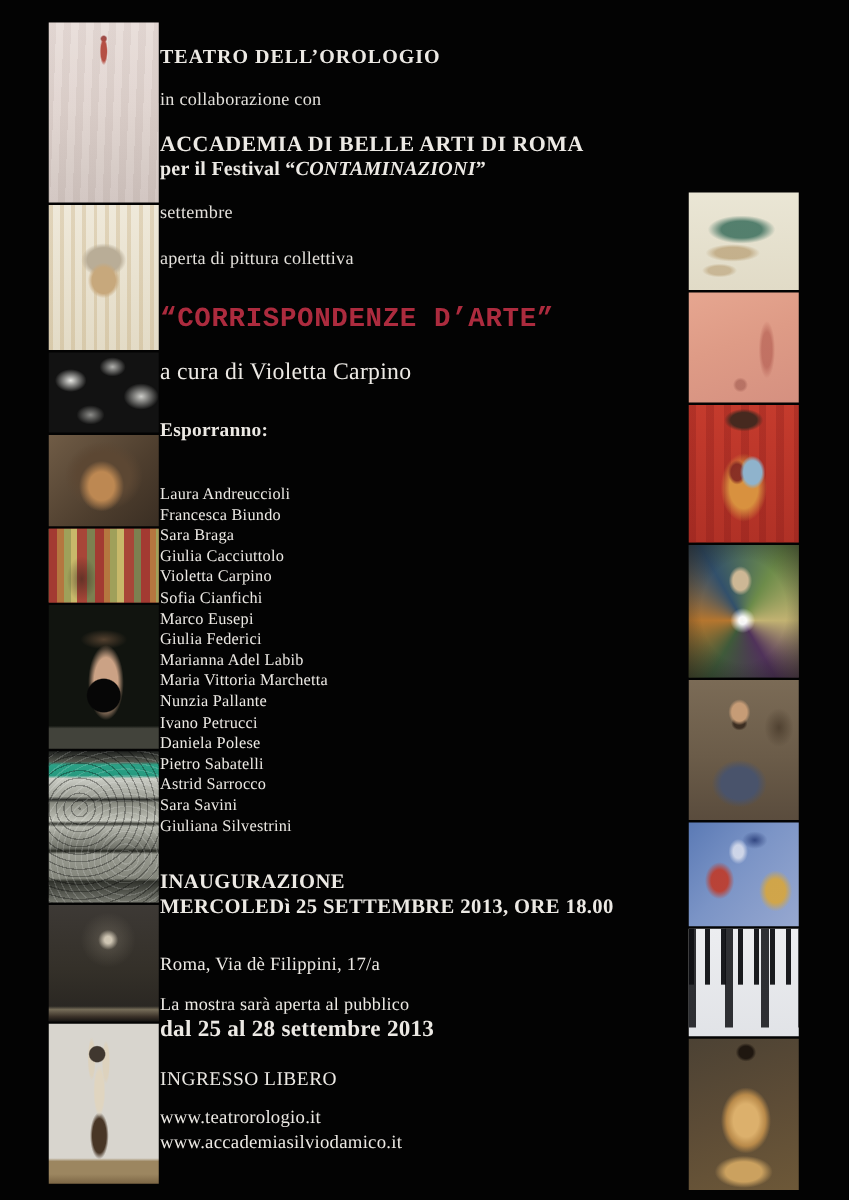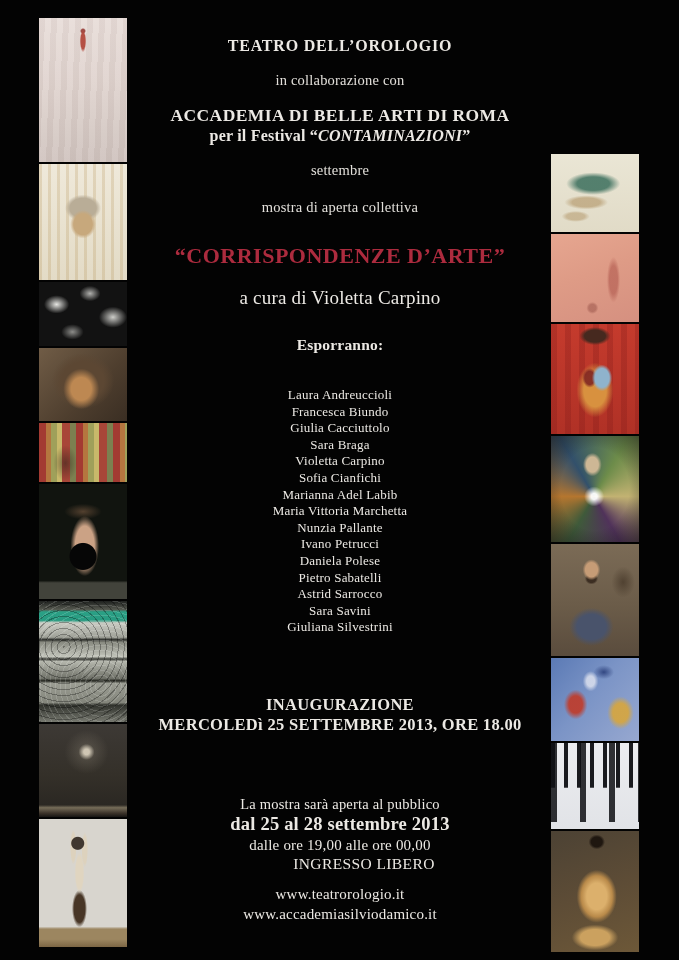--- a/index.html
+++ b/index.html
@@ -109,38 +109,38 @@
     background-size:100% 52%,100% 92%,100% 100%;
     background-repeat:no-repeat;background-position:top,top,top;}
   .t-r9{height:121px;background:
     radial-gradient(ellipse 10px 9px at 52% 9%, #1f1710 0 55%, rgba(31,23,16,0) 82%),
     radial-gradient(ellipse 25px 33px at 52% 54%, #dcb06c 0 40%, #b98a4a 62%, rgba(185,138,74,0) 80%),
     radial-gradient(ellipse 29px 16px at 50% 88%, #cba15f 0 50%, rgba(0,0,0,0) 80%),
     linear-gradient(160deg,#4c4234 0%,#5d4c36 50%,#6d5838 100%);}
 
   
   .content{position:absolute;left:128px;top:0;width:424px;height:100%;}
-  .line{position:absolute;left:0;right:0;text-align:center;letter-spacing:.2px;}
+  .line{position:absolute;left:0;right:0;text-align:left;letter-spacing:.2px;}
   .venue      {top:37px; font-size:16px;font-weight:bold;letter-spacing:.8px;}
   .collab     {top:72px; font-size:14.5px;color:#e3e0db;}
   .academy    {top:105px;font-size:17.5px;font-weight:bold;letter-spacing:.4px;}
   .festival   {top:127px;font-size:16px;font-weight:bold;}
   .festival em{font-style:italic;}
   .presenta   {top:162px;font-size:14.5px;color:#e3e0db;}
   .mostra     {top:199px;font-size:14.5px;color:#e3e0db;}
-  .title      {top:243px;font-size:22px;font-weight:bold;color:#ac2b3e;letter-spacing:.5px;}
+  .title      {top:243px;font-size:22px;font-weight:bold;color:#ac2b3e;letter-spacing:.5px;font-family:Liberation Mono, monospace;}
   .curator    {top:287px;font-size:19px;}
   .esporranno {top:336px;font-size:15.5px;font-weight:600;}
   .artists    {top:367px;font-size:13px;line-height:16.6px;margin-top:20px;}
   .inaug      {top:695px;font-size:16.5px;font-weight:bold;line-height:19.5px;letter-spacing:.3px;}
   .address    {top:764px;font-size:15px;}
   .openline   {top:796px;font-size:14.5px;}
   .dates      {top:814px;font-size:18.5px;font-weight:bold;}
   .hours      {top:837px;font-size:15px;}
-  .admission  {top:855px;font-size:15.5px;letter-spacing:.4px;padding-left:48px;}
+  .admission  {top:855px;font-size:15.5px;letter-spacing:.4px;}
   .web        {top:884px;font-size:15px;line-height:20px;}
 </style>
 </head>
 <body>
 
 <div class="poster">
 
   <div class="strip strip-left">
     <div class="spacer" style="height:18px"></div>
     <div class="tile t-l1"></div>
@@ -166,51 +166,53 @@
     <div class="tile t-r8"></div>
     <div class="tile t-r9"></div>
   </div>
 
   <div class="content">
     <div class="line venue">TEATRO DELL’OROLOGIO</div>
     <div class="line collab">in collaborazione con</div>
     <div class="line academy">ACCADEMIA DI BELLE ARTI DI ROMA</div>
     <div class="line festival"><span>per il Festival “</span><em>CONTAMINAZIONI</em><span>”</span></div>
     <div class="line presenta">settembre</div>
-    <div class="line mostra">mostra di aperta collettiva</div>
+    <div class="line mostra">aperta di pittura collettiva</div>
     <div class="line title">“CORRISPONDENZE D’ARTE”</div>
     <div class="line curator">a cura di Violetta Carpino</div>
     <div class="line esporranno">Esporranno:</div>
 
     <div class="line artists">
       <div>Laura Andreuccioli</div>
       <div>Francesca Biundo</div>
+      <div>Sara Braga</div>
       <div>Giulia Cacciuttolo</div>
-      <div>Sara Braga</div>
       <div>Violetta Carpino</div>
       <div>Sofia Cianfichi</div>
+      <div>Marco Eusepi</div>
+      <div>Giulia Federici</div>
       <div>Marianna Adel Labib</div>
       <div>Maria Vittoria Marchetta</div>
       <div>Nunzia Pallante</div>
       <div>Ivano Petrucci</div>
       <div>Daniela Polese</div>
       <div>Pietro Sabatelli</div>
       <div>Astrid Sarrocco</div>
       <div>Sara Savini</div>
       <div>Giuliana Silvestrini</div>
     </div>
 
     <div class="line inaug">
       <div>INAUGURAZIONE</div>
       <div>MERCOLEDì 25 SETTEMBRE 2013, ORE 18.00</div>
     </div>
 
+    <div class="line address">Roma, Via dè Filippini, 17/a</div>
     <div class="line openline">La mostra sarà aperta al pubblico</div>
     <div class="line dates">dal 25 al 28 settembre 2013</div>
-    <div class="line hours">dalle ore 19,00 alle ore 00,00</div>
     <div class="line admission">INGRESSO LIBERO</div>
 
     <div class="line web">
       <div>www.teatrorologio.it</div>
       <div>www.accademiasilviodamico.it</div>
     </div>
   </div>
 
 </div>
 

